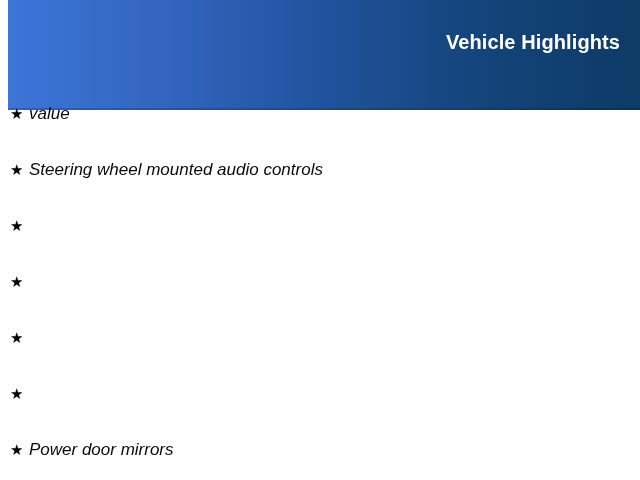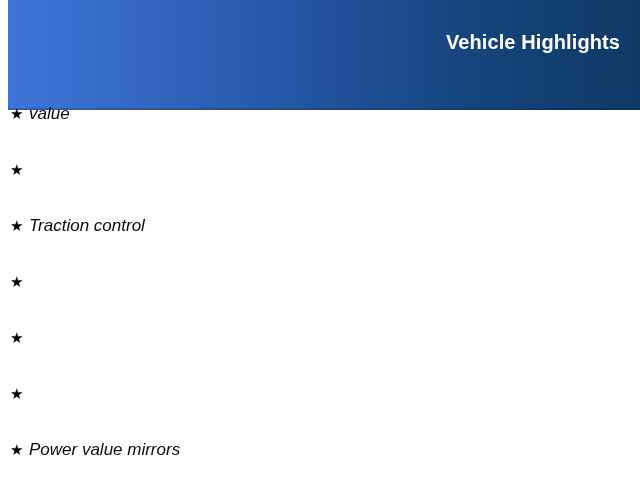--- a/index.html
+++ b/index.html
@@ -122,39 +122,39 @@
 
   <ul id="highlights-list">
 
     <li class="highlight-row">
       <span class="star-bullet">★</span>
       <span class="highlight-label">value</span>
     </li>
 
     <li class="highlight-row">
       <span class="star-bullet">★</span>
-    </li>
-
-    <li class="highlight-row">
-      <span class="star-bullet">★</span>
-      <span class="highlight-label">Traction control</span>
+      <span class="highlight-label">Steering wheel mounted audio controls</span>
     </li>
 
     <li class="highlight-row">
       <span class="star-bullet">★</span>
     </li>
 
     <li class="highlight-row">
       <span class="star-bullet">★</span>
     </li>
 
     <li class="highlight-row">
       <span class="star-bullet">★</span>
     </li>
 
     <li class="highlight-row">
       <span class="star-bullet">★</span>
-      <span class="highlight-label">Power value mirrors</span>
+    </li>
+
+    <li class="highlight-row">
+      <span class="star-bullet">★</span>
+      <span class="highlight-label">Power door mirrors</span>
     </li>
 
   </ul>
 
 </div>
 
 </body></html>

